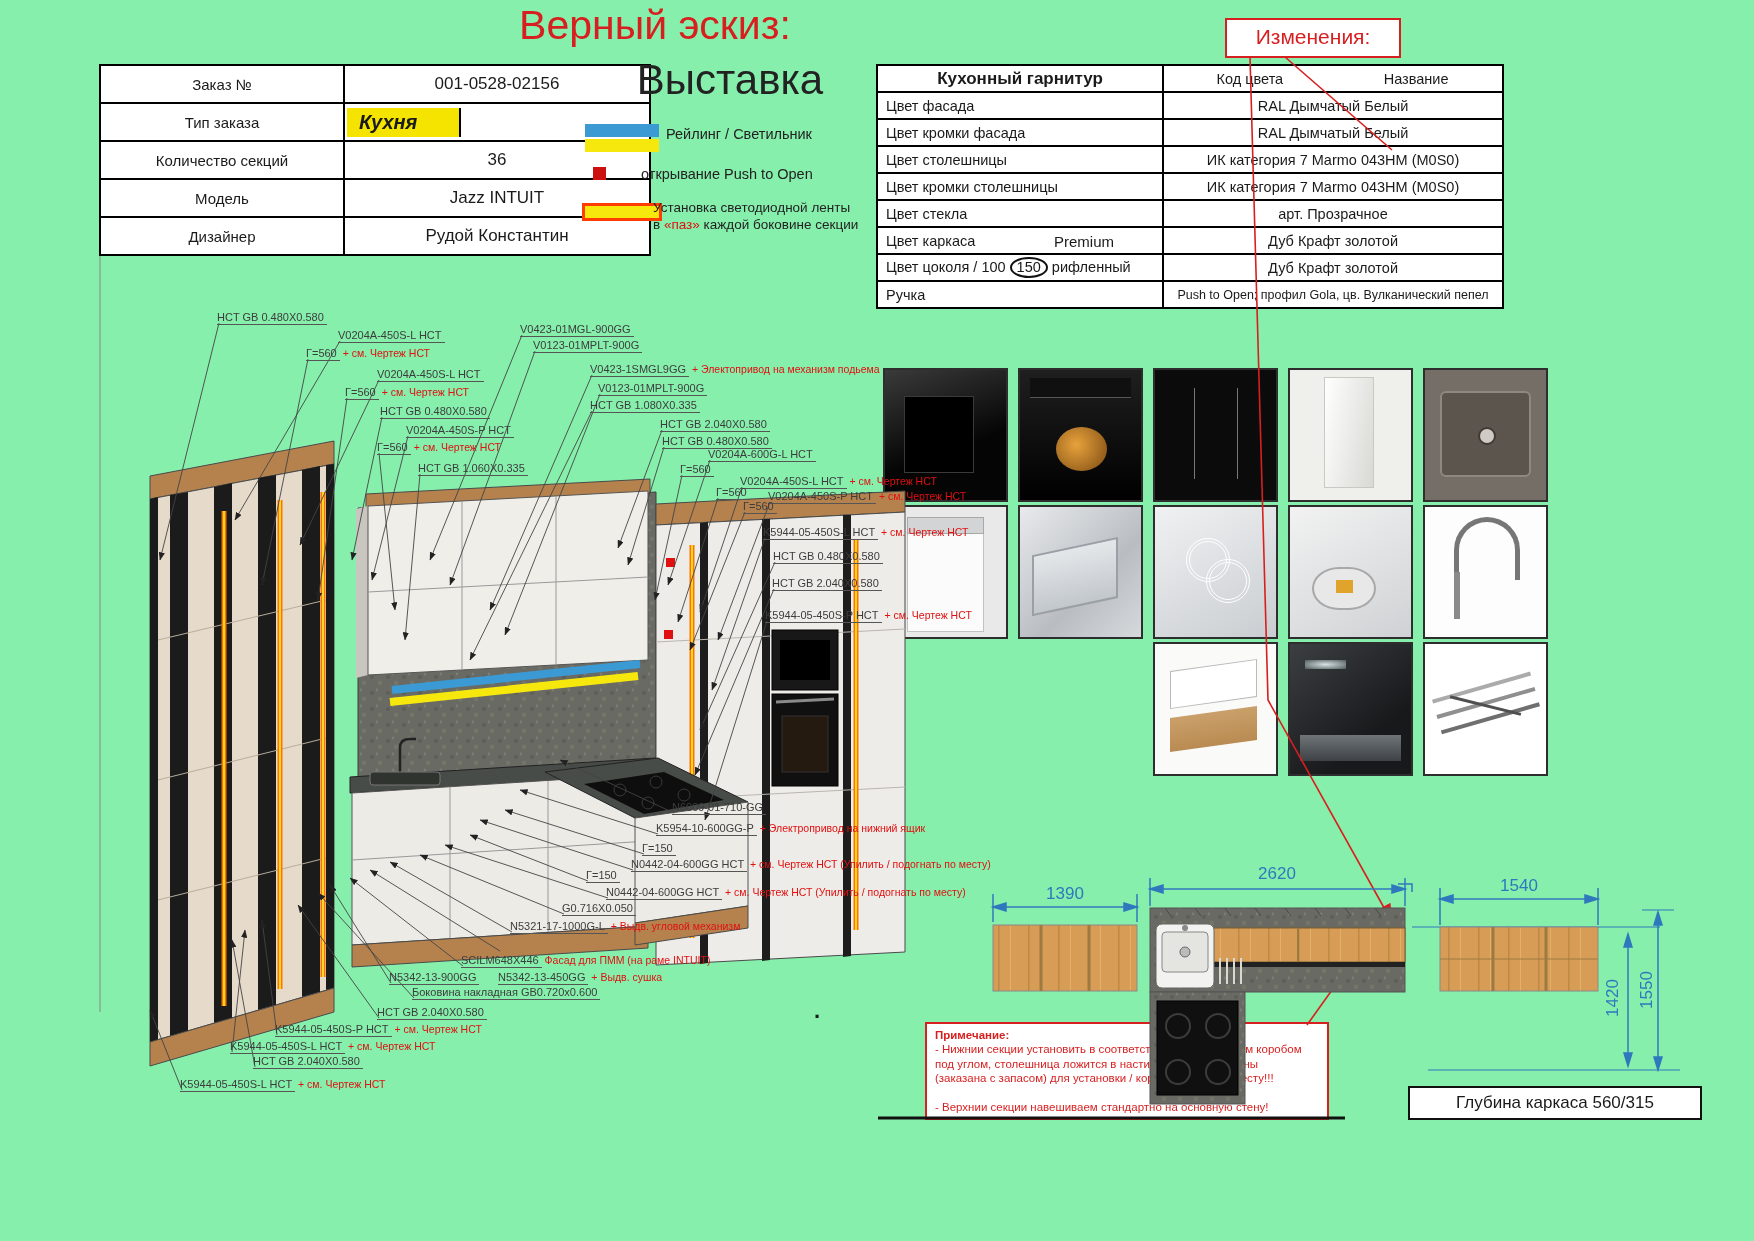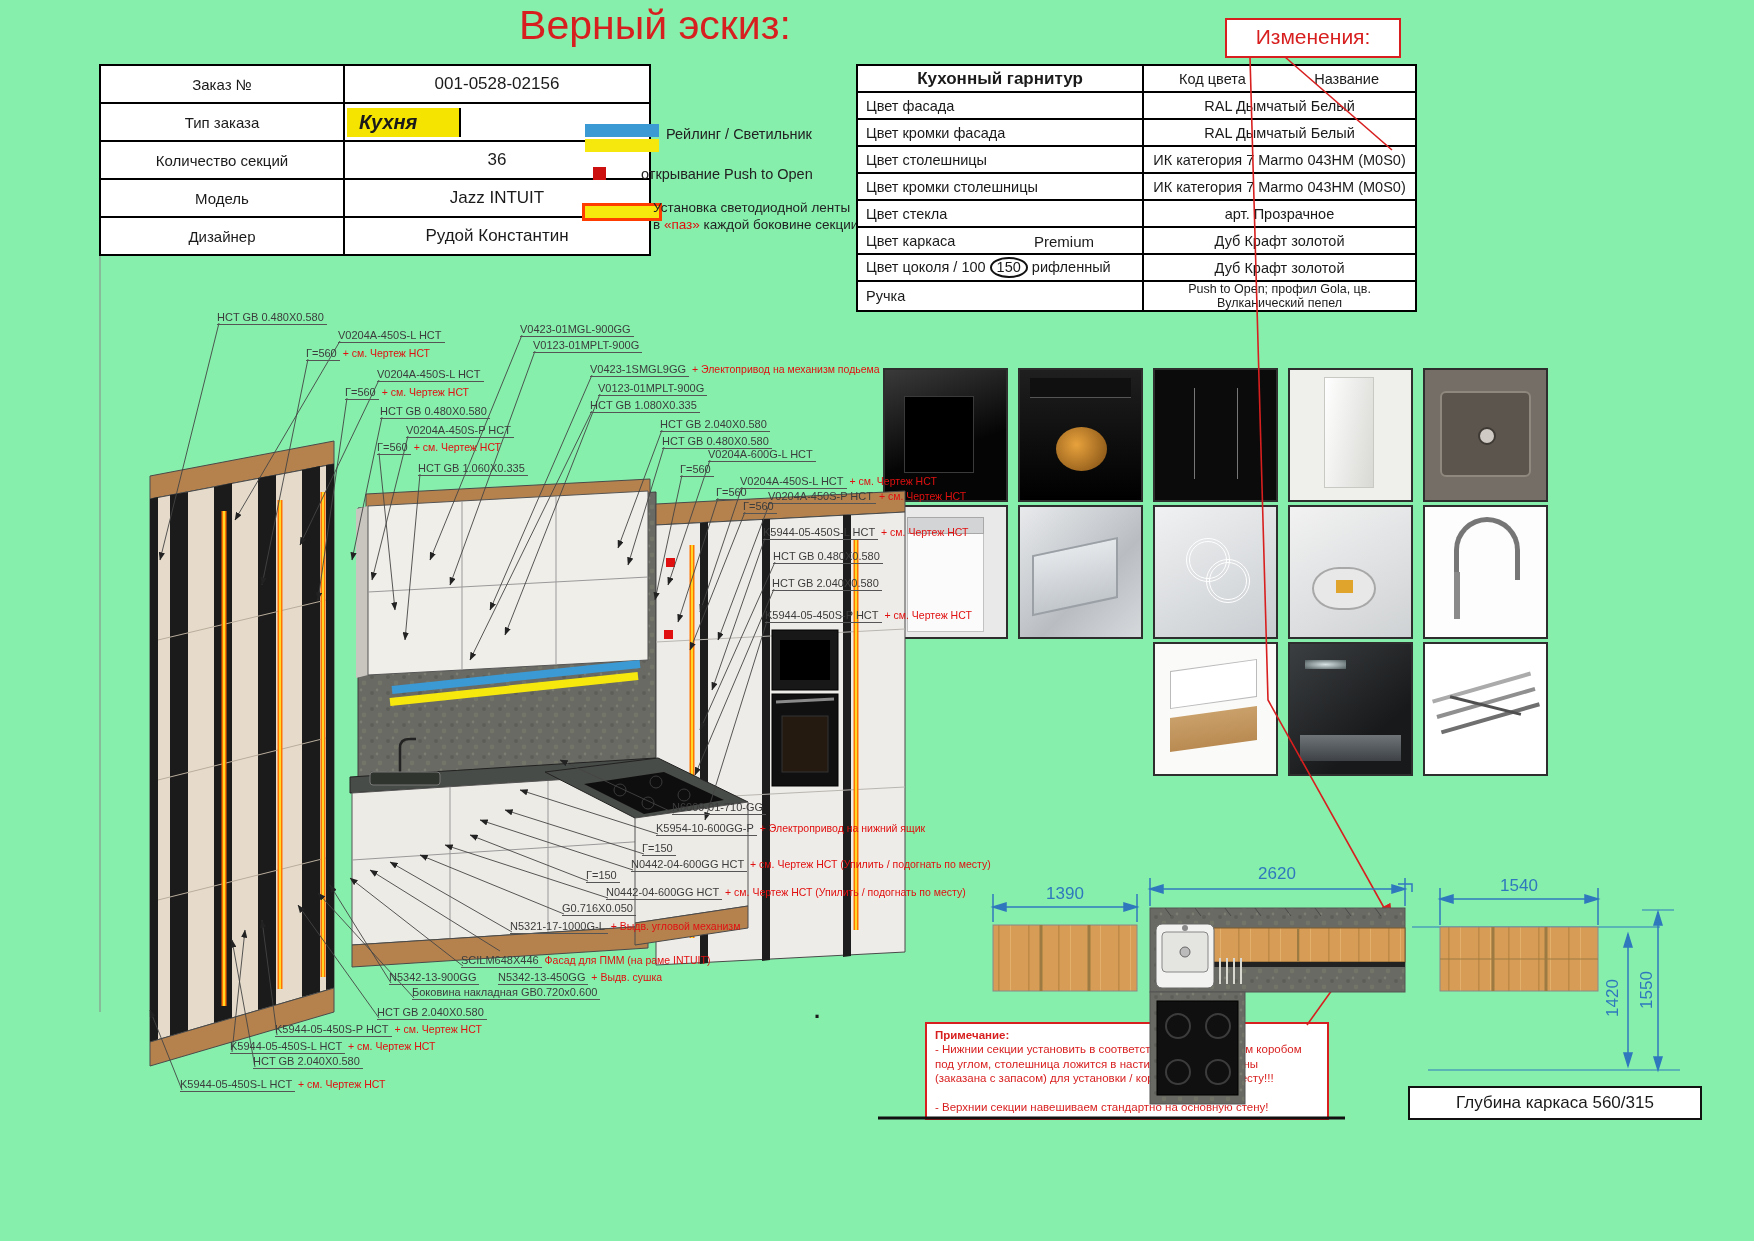--- a/index.html
+++ b/index.html
@@ -19,21 +19,21 @@
   .ot .l{width:242px;text-align:center;font-size:15px;}
   .ot .v{text-align:center;font-size:17px;}
   .kv{display:inline-block;background:#f5e400;font-style:italic;font-weight:bold;font-size:20px;
       padding:3px 42px 3px 12px;margin-left:2px;float:left;border-right:2px solid #000;}
   
   .vtitle{position:absolute;left:585px;top:56px;width:290px;text-align:center;font-size:42px;color:#222;z-index:2;}
   .sw{position:absolute;z-index:2;}
   .lgl{position:absolute;font-size:14.5px;color:#222;z-index:2;white-space:nowrap;}
   .ledred{color:#e01010;}
   
-  .st{position:absolute;left:856px;top:64px;width:561px;z-index:2;}
+  .st{position:absolute;left:876px;top:64px;width:628px;z-index:2;}
   .st td{height:25px;font-size:14.5px;}
   .st .hl{font-size:17px;font-weight:bold;text-align:center;}
   .st .hr{text-align:center;margin-top:37px;}
   .st .hr span{display:inline-block;width:48%;font-size:14.5px;}
   .st .rl{width:284px;text-align:left;padding-left:8px;position:relative;}
   .st .rv{text-align:center;}
   .st .small{font-size:12.5px;}
   .prem{position:absolute;right:48px;top:50%;transform:translateY(-50%);font-size:15px;}
   .oval{display:inline-block;border:2px solid #cc1111;color:#cc1111;border-radius:50%;
         padding:0 22px;line-height:20px;font-size:14px;}
@@ -356,20 +356,21 @@
       <td class="l">Модель</td>
       <td class="v">Jazz INTUIT</td>
     </tr>
     <tr>
       <td class="l">Дизайнер</td>
       <td class="v">Рудой Константин</td>
     </tr>
   </tbody>
     </table>
 
+  <div class="vtitle">Выставка</div>
   <div class="sw" style="left:585px;top:124px;width:74px;height:13px;background:#3b99d4;"></div>
   <div class="sw" style="left:585px;top:139px;width:74px;height:13px;background:#f6e80c;"></div>
   <div class="lgl" style="left:666px;top:126px;">Рейлинг / Светильник</div>
   <div class="sw" style="left:593px;top:167px;width:13px;height:13px;background:#cc0f0f;"></div>
   <div class="lgl" style="left:641px;top:166px;">открывание Push to Open</div>
   <div class="sw" style="left:582px;top:203px;width:74px;height:12px;background:#f6e80c;border:3px solid #ff3d00;"></div>
   <div class="lgl" style="left:653px;top:200px;font-size:13.5px;">Установка светодиодной ленты</div>
   <div class="lgl" style="left:653px;top:217px;font-size:13.5px;">
     <span>в</span>
     <span class="ledred">«паз»</span>

